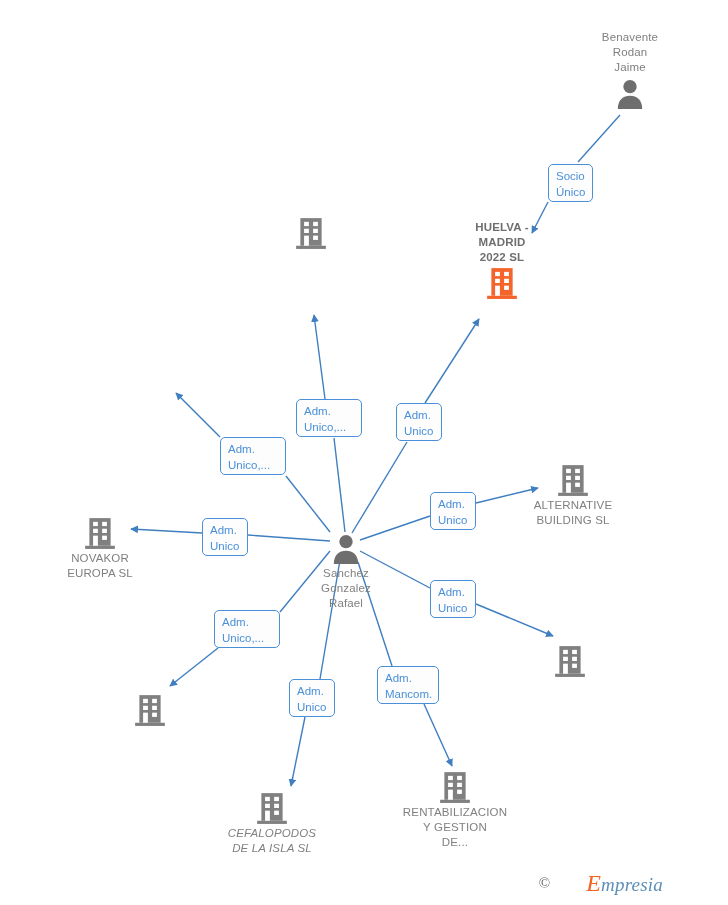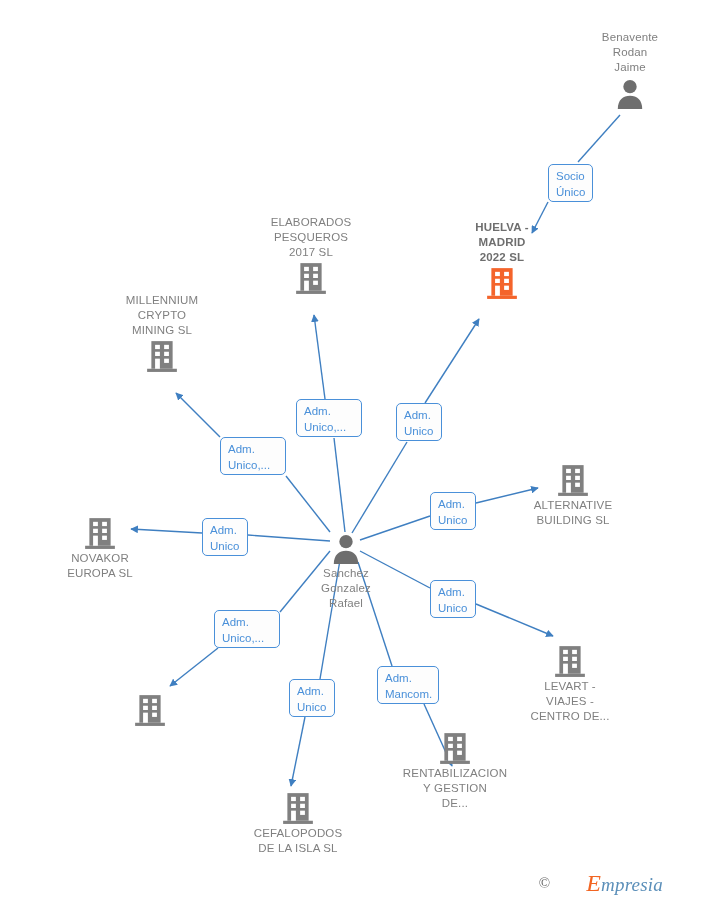--- a/index.html
+++ b/index.html
@@ -159,58 +159,36 @@
         <rect x="9.5" y="12" width="4.5" height="4"></rect>
         <rect x="18" y="12" width="4.5" height="4"></rect>
         <rect x="18" y="18.5" width="4.5" height="4"></rect>
         <rect x="9.5" y="18.5" width="4.5" height="9.5"></rect>
       </g>
     </g>
       </svg>
   </div>
 
   <div class="node" style="left:311px; top:215px;">
-    <div class="node-label">ELABORADOS
-PESQUEROS
-2017  SL</div>
-    <svg class="node-icon" viewBox="0 0 32 32">
-        <g fill="#808080">
-      <rect x="6" y="2" width="20" height="26"></rect>
-      <rect x="2" y="28" width="28" height="3"></rect>
-      <g fill="#ffffff">
-        <rect x="9.5" y="5.5" width="4.5" height="4"></rect>
-        <rect x="18" y="5.5" width="4.5" height="4"></rect>
-        <rect x="9.5" y="12" width="4.5" height="4"></rect>
-        <rect x="18" y="12" width="4.5" height="4"></rect>
-        <rect x="18" y="18.5" width="4.5" height="4"></rect>
-        <rect x="9.5" y="18.5" width="4.5" height="9.5"></rect>
-      </g>
-    </g>
-      </svg>
-  </div>
-
-  <div class="node" style="left:162px; top:293px;">
-    <div class="node-label">MILLENNIUM
-CRYPTO
-MINING  SL</div>
-    <svg class="node-icon" viewBox="0 0 32 32">
-        <g fill="#808080">
-      <rect x="6" y="2" width="20" height="26"></rect>
-      <rect x="2" y="28" width="28" height="3"></rect>
-      <g fill="#ffffff">
-        <rect x="9.5" y="5.5" width="4.5" height="4"></rect>
-        <rect x="18" y="5.5" width="4.5" height="4"></rect>
-        <rect x="9.5" y="12" width="4.5" height="4"></rect>
-        <rect x="18" y="12" width="4.5" height="4"></rect>
-        <rect x="18" y="18.5" width="4.5" height="4"></rect>
-        <rect x="9.5" y="18.5" width="4.5" height="9.5"></rect>
-      </g>
-    </g>
-      </svg>
-  </div>
+    <svg class="node-icon" viewBox="0 0 32 32">
+        <g fill="#808080">
+      <rect x="6" y="2" width="20" height="26"></rect>
+      <rect x="2" y="28" width="28" height="3"></rect>
+      <g fill="#ffffff">
+        <rect x="9.5" y="5.5" width="4.5" height="4"></rect>
+        <rect x="18" y="5.5" width="4.5" height="4"></rect>
+        <rect x="9.5" y="12" width="4.5" height="4"></rect>
+        <rect x="18" y="12" width="4.5" height="4"></rect>
+        <rect x="18" y="18.5" width="4.5" height="4"></rect>
+        <rect x="9.5" y="18.5" width="4.5" height="9.5"></rect>
+      </g>
+    </g>
+      </svg>
+  </div>
+
 
   <div class="node" style="left:100px; top:515px;">
     <svg class="node-icon" viewBox="0 0 32 32">
         <g fill="#808080">
       <rect x="6" y="2" width="20" height="26"></rect>
       <rect x="2" y="28" width="28" height="3"></rect>
       <g fill="#ffffff">
         <rect x="9.5" y="5.5" width="4.5" height="4"></rect>
         <rect x="18" y="5.5" width="4.5" height="4"></rect>
         <rect x="9.5" y="12" width="4.5" height="4"></rect>
@@ -251,63 +229,60 @@
       <g fill="#ffffff">
         <rect x="9.5" y="5.5" width="4.5" height="4"></rect>
         <rect x="18" y="5.5" width="4.5" height="4"></rect>
         <rect x="9.5" y="12" width="4.5" height="4"></rect>
         <rect x="18" y="12" width="4.5" height="4"></rect>
         <rect x="18" y="18.5" width="4.5" height="4"></rect>
         <rect x="9.5" y="18.5" width="4.5" height="9.5"></rect>
       </g>
     </g>
       </svg>
-    <div class="node-label">LEVART -
-VIAJES -
-CENTRO DE...</div>
   </div>
 
   <div class="node" style="left:150px; top:692px;">
     <svg class="node-icon" viewBox="0 0 32 32">
         <g fill="#808080">
       <rect x="6" y="2" width="20" height="26"></rect>
       <rect x="2" y="28" width="28" height="3"></rect>
       <g fill="#ffffff">
         <rect x="9.5" y="5.5" width="4.5" height="4"></rect>
         <rect x="18" y="5.5" width="4.5" height="4"></rect>
         <rect x="9.5" y="12" width="4.5" height="4"></rect>
         <rect x="18" y="12" width="4.5" height="4"></rect>
         <rect x="18" y="18.5" width="4.5" height="4"></rect>
         <rect x="9.5" y="18.5" width="4.5" height="9.5"></rect>
       </g>
     </g>
       </svg>
   </div>
 
-  <div class="node" style="left:455px; top:730px;">
+  <div class="node" style="left:455px; top:769px;">
     <svg class="node-icon" viewBox="0 0 32 32">
         <g fill="#808080">
       <rect x="6" y="2" width="20" height="26"></rect>
       <rect x="2" y="28" width="28" height="3"></rect>
       <g fill="#ffffff">
         <rect x="9.5" y="5.5" width="4.5" height="4"></rect>
         <rect x="18" y="5.5" width="4.5" height="4"></rect>
         <rect x="9.5" y="12" width="4.5" height="4"></rect>
         <rect x="18" y="12" width="4.5" height="4"></rect>
         <rect x="18" y="18.5" width="4.5" height="4"></rect>
         <rect x="9.5" y="18.5" width="4.5" height="9.5"></rect>
       </g>
     </g>
       </svg>
     <div class="node-label">RENTABILIZACION
 Y GESTION
 DE...</div>
   </div>
 
-  <div class="node" style="left:298px; top:790px;">
+  <div class="node" style="left:272px; top:790px;font-style:italic;">
     <svg class="node-icon" viewBox="0 0 32 32">
         <g fill="#808080">
       <rect x="6" y="2" width="20" height="26"></rect>
       <rect x="2" y="28" width="28" height="3"></rect>
       <g fill="#ffffff">
         <rect x="9.5" y="5.5" width="4.5" height="4"></rect>
         <rect x="18" y="5.5" width="4.5" height="4"></rect>
         <rect x="9.5" y="12" width="4.5" height="4"></rect>
         <rect x="18" y="12" width="4.5" height="4"></rect>
         <rect x="18" y="18.5" width="4.5" height="4"></rect>

